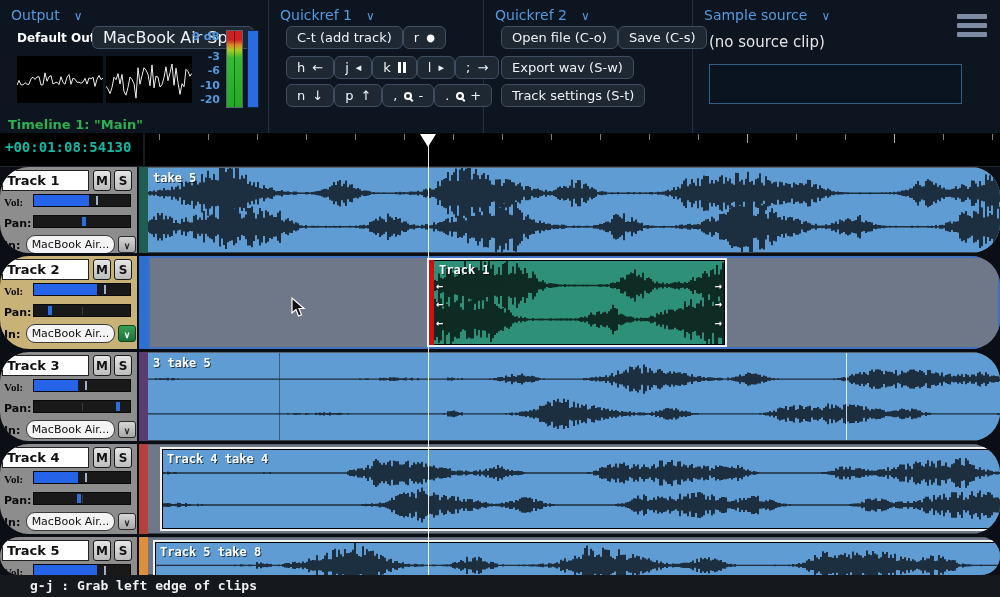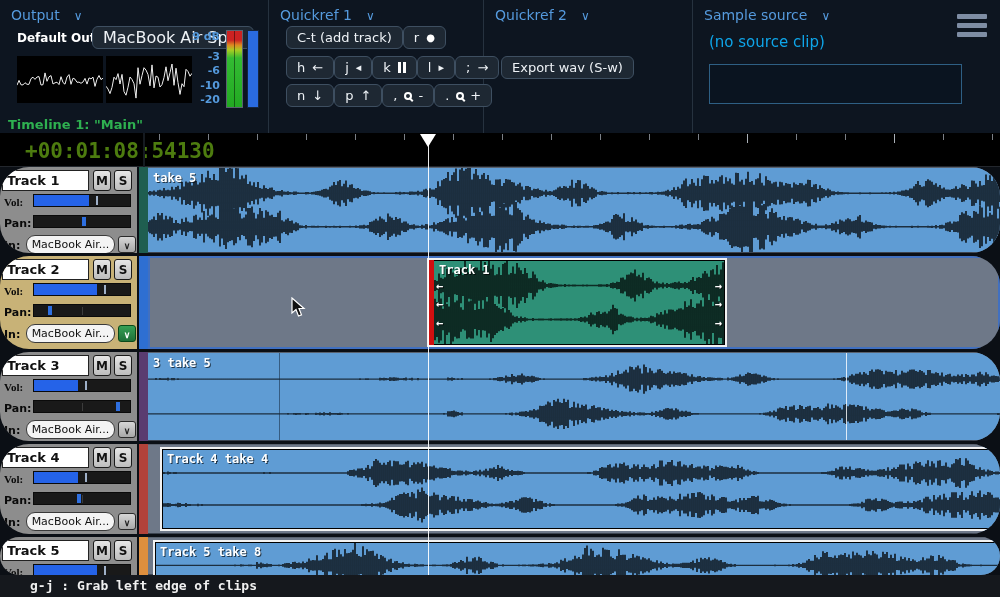--- a/index.html
+++ b/index.html
@@ -40,25 +40,25 @@
   .ic { font-size:13px; line-height:1; }
   .pause-icon { display:inline-block; width:8px; height:11px; border-left:3px solid #fff; border-right:3px solid #fff; }
   .tri { font-size:11px; }
   .rec-dot { color:#fff; font-size:10px; }
   .mag { position:relative; display:inline-block; width:8px; height:8px; border:2px solid #fff; border-radius:50%; margin-right:2px; }
   .mag::after { content:''; position:absolute; width:2px; height:5px; background:#fff; transform:rotate(-45deg); bottom:-4px; right:-2px; }
   .magsign { font-size:13px; margin-left:-3px; }
   
   .burger { position:absolute; right:13px; top:14px; width:30px; cursor:pointer; background:none; border:none; }
   .burger div { height:5px; background:#7e8da4; margin-bottom:4px; border-radius:1px; }
-  .ss-empty { position:absolute; left:16px; top:33px; color:#0ea5e9; font-size:15px; }
+  .ss-empty { position:absolute; left:16px; top:33px; color:#e5e5e5; font-size:15px; }
   .ss-box { position:absolute; left:16px; top:64px; width:253px; height:40px; background:#0a1420; border:1px solid #2e5f84; }
   
   .ruler-strip { position:absolute; left:0; top:133px; width:1000px; height:34px; background:#000; border-bottom:1px solid #23272d; }
-  .timecode { position:absolute; left:25px; top:6px; font-family:"DejaVu Sans Mono",monospace; font-weight:bold; font-size:21px; color:#4d7c0f; letter-spacing:0px; }
+  .timecode { position:absolute; left:5px; top:6px; font-family:"DejaVu Sans Mono",monospace; font-weight:bold; font-size:14px; color:#14b8a6; letter-spacing:0px; }
   .tc-div { position:absolute; left:143px; top:0; width:2px; height:34px; background:#151a20; }
   .tick { position:absolute; top:1px; width:1px; height:6px; background:#7a7f86; }
   .ph-tri { position:absolute; left:420px; top:1px; width:0; height:0; z-index:51;
     border-left:8px solid transparent; border-right:8px solid transparent; border-top:13px solid #fff; }
   .playhead { position:absolute; left:428px; top:135px; width:1px; height:440px; background:rgba(255,255,255,.92); z-index:50; }
   
   .tracks-bg { position:absolute; left:0; top:167px; width:1000px; height:408px; background:#0b0f15; }
   .track-row { position:absolute; left:0; width:1000px; overflow:hidden;border-radius:29px; }
   .tc-panel { position:absolute; left:0; top:0; width:137px; height:100%; background:#8d8d8d; }
   .row-sel .tc-panel { background:#c8b277; }
@@ -190,22 +190,29 @@
           <span class="mag"></span>
           <span class="magsign">+</span>
       </button>
     </div>
   </div>
 
   <div class="panel p-q2">
     <div class="phead">
       <span>Quickref 2</span><span class="chev">∨</span>
     </div>
+    <div class="qrow q-r1">
+      <button class="btn">Open file (C-o)</button>
+      <button class="btn">Save (C-s)</button>
+    </div>
     <div class="qrow q-r2">
       <button class="btn">Export wav (S-w)</button>
+    </div>
+    <div class="qrow q-r3">
+      <button class="btn">Track settings (S-t)</button>
     </div>
   </div>
 
   <div class="panel p-ss">
     <div class="phead">
       <span>Sample source</span><span class="chev">∨</span>
     </div>
     <button class="burger">
         <div></div>
         <div></div>

